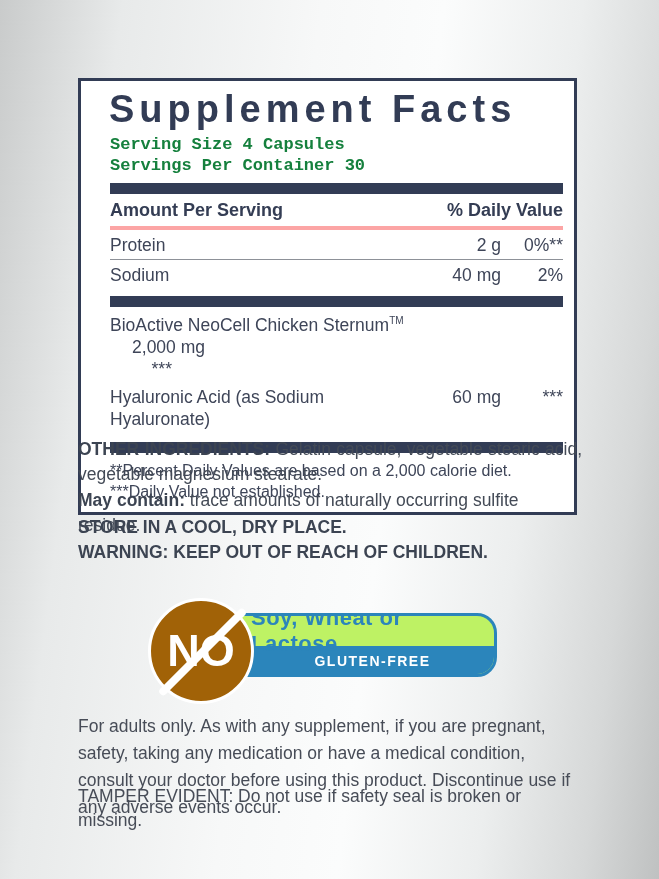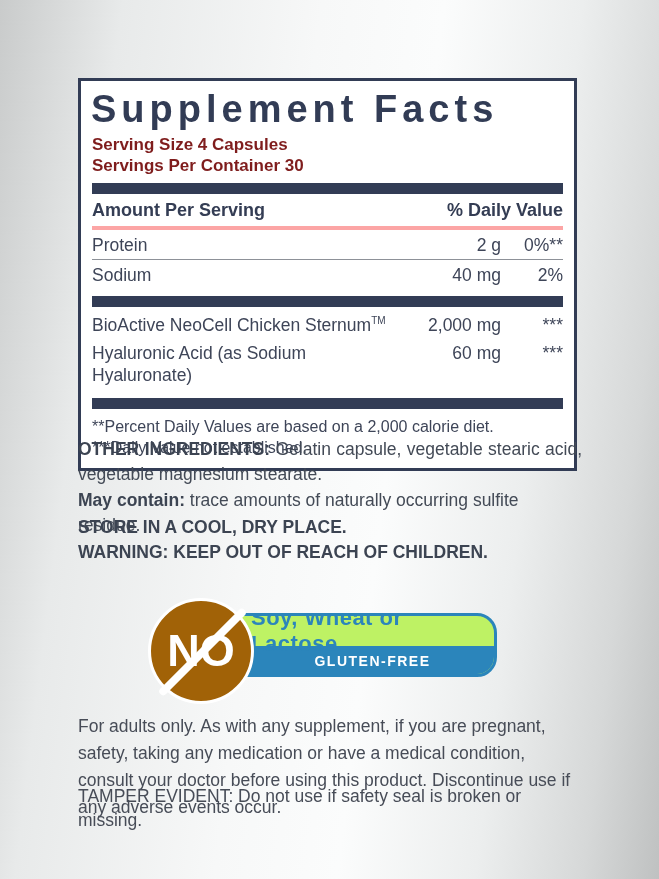--- a/index.html
+++ b/index.html
@@ -11,29 +11,29 @@
     color:#3a4154;
   }
   .stage{position:absolute;inset:0;}
 
   
   .facts{
     position:absolute;left:78px;top:78px;width:499px;
     box-sizing:border-box;
     background:#ffffff;
     border:3px solid #323c55;
-    padding:6px 11px 10px 11px;
+    padding:6px 11px 10px 29px;
     color:#3a4154;
   }
   .facts-title{
     font-size:38px;font-weight:700;letter-spacing:5px;
     color:#323c55;line-height:1.02;margin:2px 0 6px -1px;
     white-space:nowrap;transform:scaleY(1.04);transform-origin:left top;
   }
-  .serving{font-size:17px;font-weight:700;line-height:21px;color:#7f1d1d;}
+  .serving{font-size:17px;font-weight:700;line-height:21px;color:#15803d;font-family:Liberation Mono, monospace;}
   .bar{height:11px;background:#323c55;margin-top:7px;}
   .hdr-row{
     display:flex;justify-content:space-between;align-items:flex-end;
     font-size:18px;font-weight:700;color:#343d54;
     padding:6px 0 5px 0;border-bottom:4px solid #fca5a5;
   }
   .row{
     display:flex;align-items:baseline;
     font-size:17.5px;line-height:22px;color:#3e4558;
     padding:4px 0 3px 0;border-bottom:1.6px solid #8d9198;
@@ -112,21 +112,21 @@
       <span class="dv">0%**</span>
     </div>
     <div class="row no-border">
       <span class="nm">Sodium</span>
       <span class="amt">40 mg</span>
       <span class="dv">2%</span>
     </div>
 
     <div class="bar"></div>
 
-    <div class="row no-border" style="padding-top:7px;padding-bottom:0;">
+    <div class="row no-border" style="padding-top:7px;padding-bottom:0;flex-direction:column;">
       <span class="nm"><span>BioActive NeoCell Chicken Sternum</span><sup>TM</sup></span>
       <span class="amt">2,000 mg</span>
       <span class="dv">***</span>
     </div>
 
     <div class="row no-border" style="padding-top:6px;padding-bottom:5px;">
       <span class="nm">Hyaluronic Acid (as Sodium Hyaluronate)</span>
       <span class="amt">60 mg</span>
       <span class="dv">***</span>
     </div>

